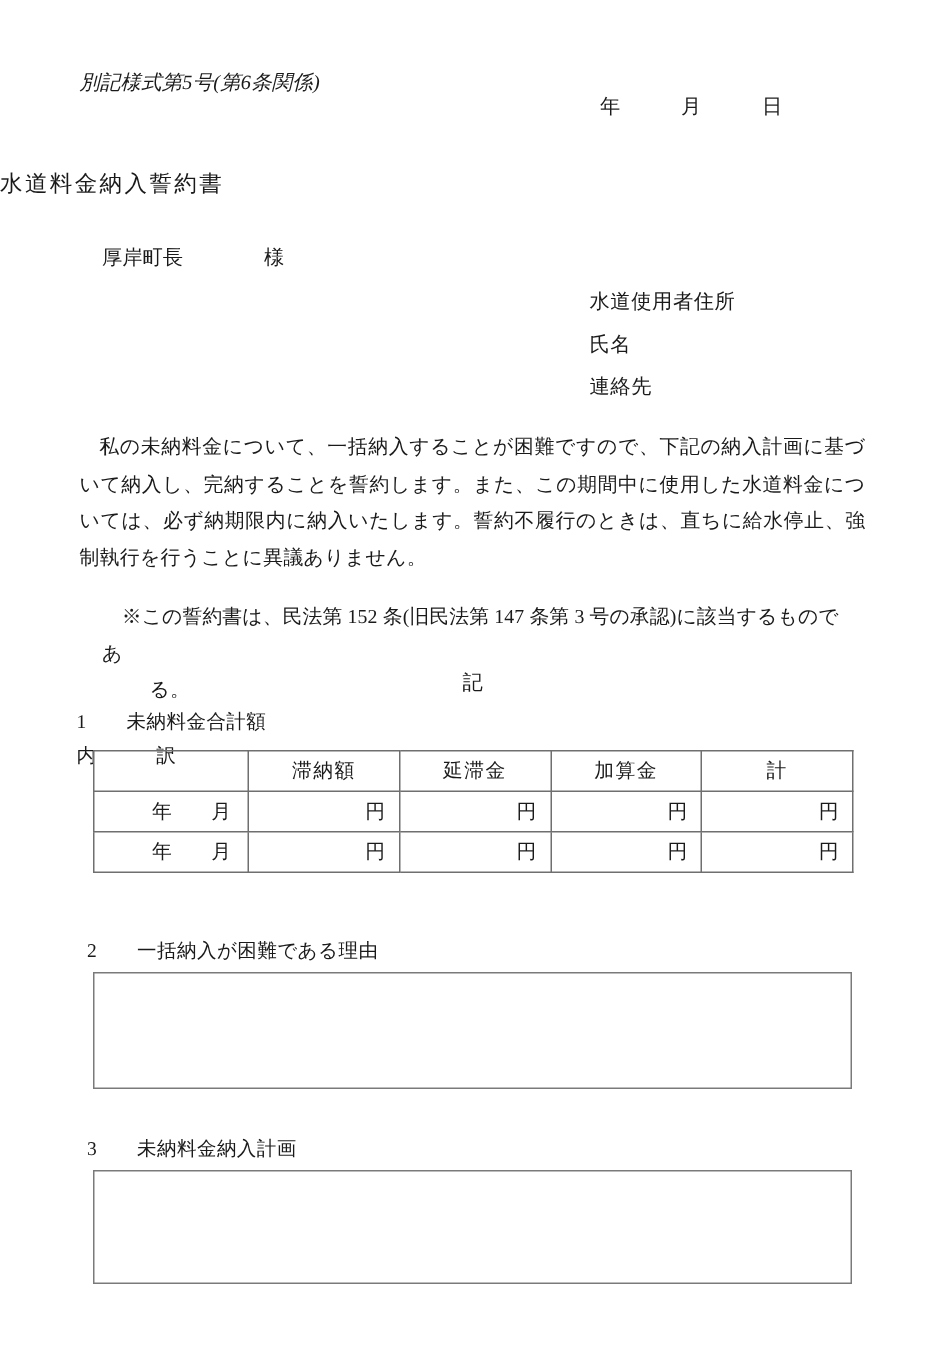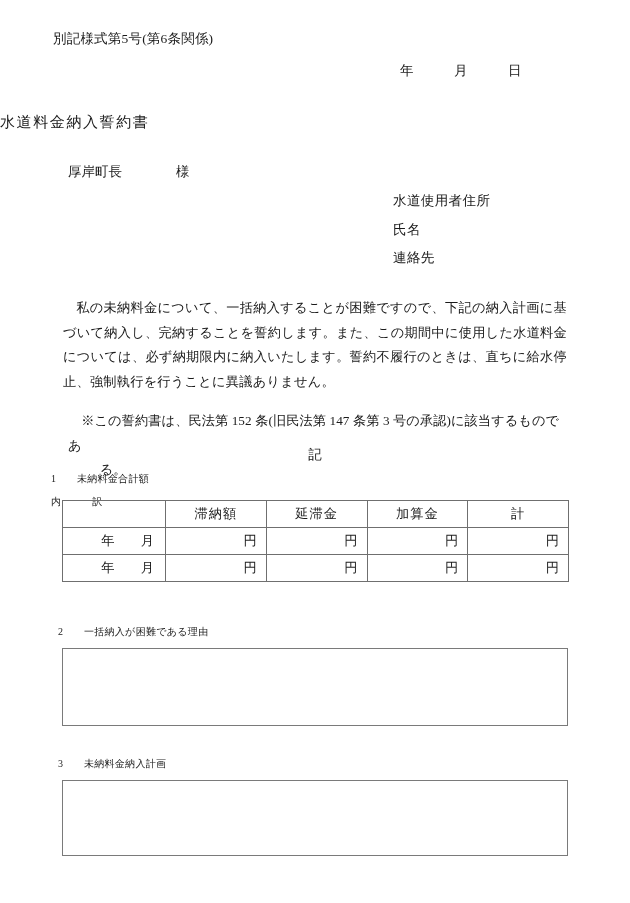--- a/index.html
+++ b/index.html
@@ -19,24 +19,25 @@
     height: 903px;
     background: #ffffff;
     overflow: hidden;
     box-sizing: border-box;
   }
 
   
   .form-code {
     position: absolute;
     left: 53px;
-    top: 30px;
+    top: 46px;
     font-size: 13.5px;
     letter-spacing: 0.2px;
     white-space: nowrap;
+    font-style: italic;
   }
   .date-line {
     position: absolute;
     left: 400px;
     top: 62px;
     font-size: 13.5px;
     white-space: pre;
   }
   .doc-title {
     position: absolute;
@@ -72,21 +73,21 @@
 
   
   .body-block {
     position: absolute;
     left: 53px;
     top: 286px;
     width: 524px;
     font-size: 13.2px;
   }
   .para {
-    margin: 10px;
+    margin: 0;
     line-height: 24.5px;
     text-align: justify;
     text-justify: inter-ideograph;
     text-indent: 1em;
     letter-spacing: 0.25px;
   }
   .note {
     margin: 15px;
     line-height: 24.5px;
     text-indent: 1em;
@@ -104,21 +105,21 @@
     left: 0;
     right: 0;
     top: 446px;
     text-align: center;
     font-size: 13.5px;
   }
 
   
   .sec-heading {
     position: absolute;
-    font-size: 10px;
+    font-size: 13px;
     white-space: pre;
     letter-spacing: 0.3px;
   }
   #sec1-heading { left: 51px; top: 472px; }
   #uchiwake     { left: 51px; top: 495px; }
   #sec2-heading { left: 58px; top: 625px; }
   #sec3-heading { left: 58px; top: 757px; }
 
   
   .breakdown {

